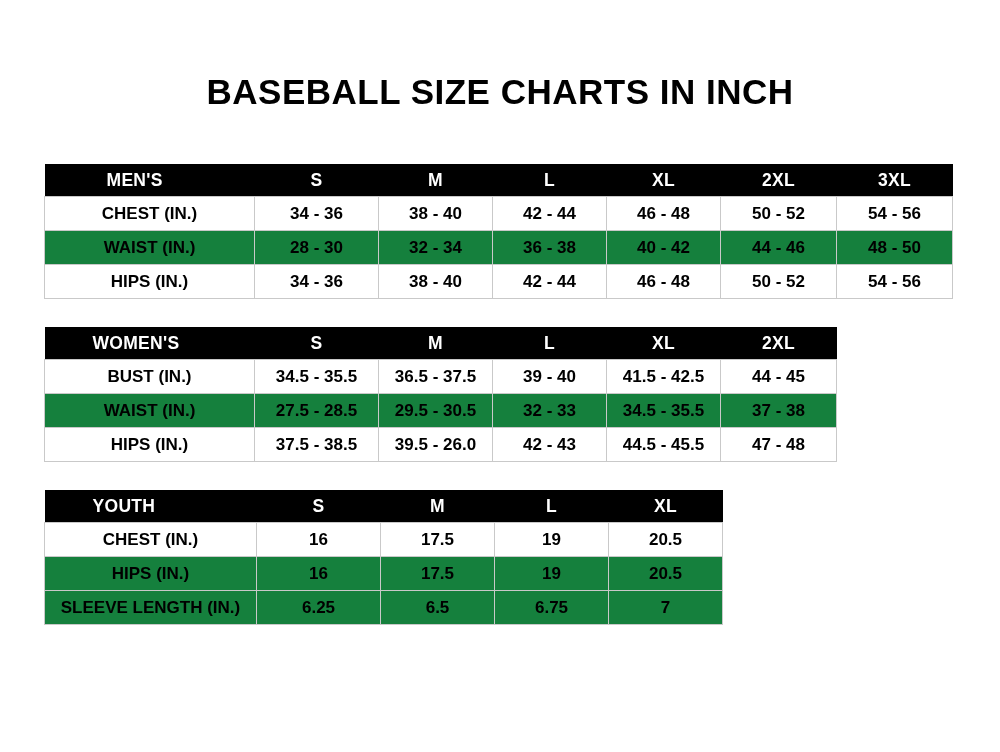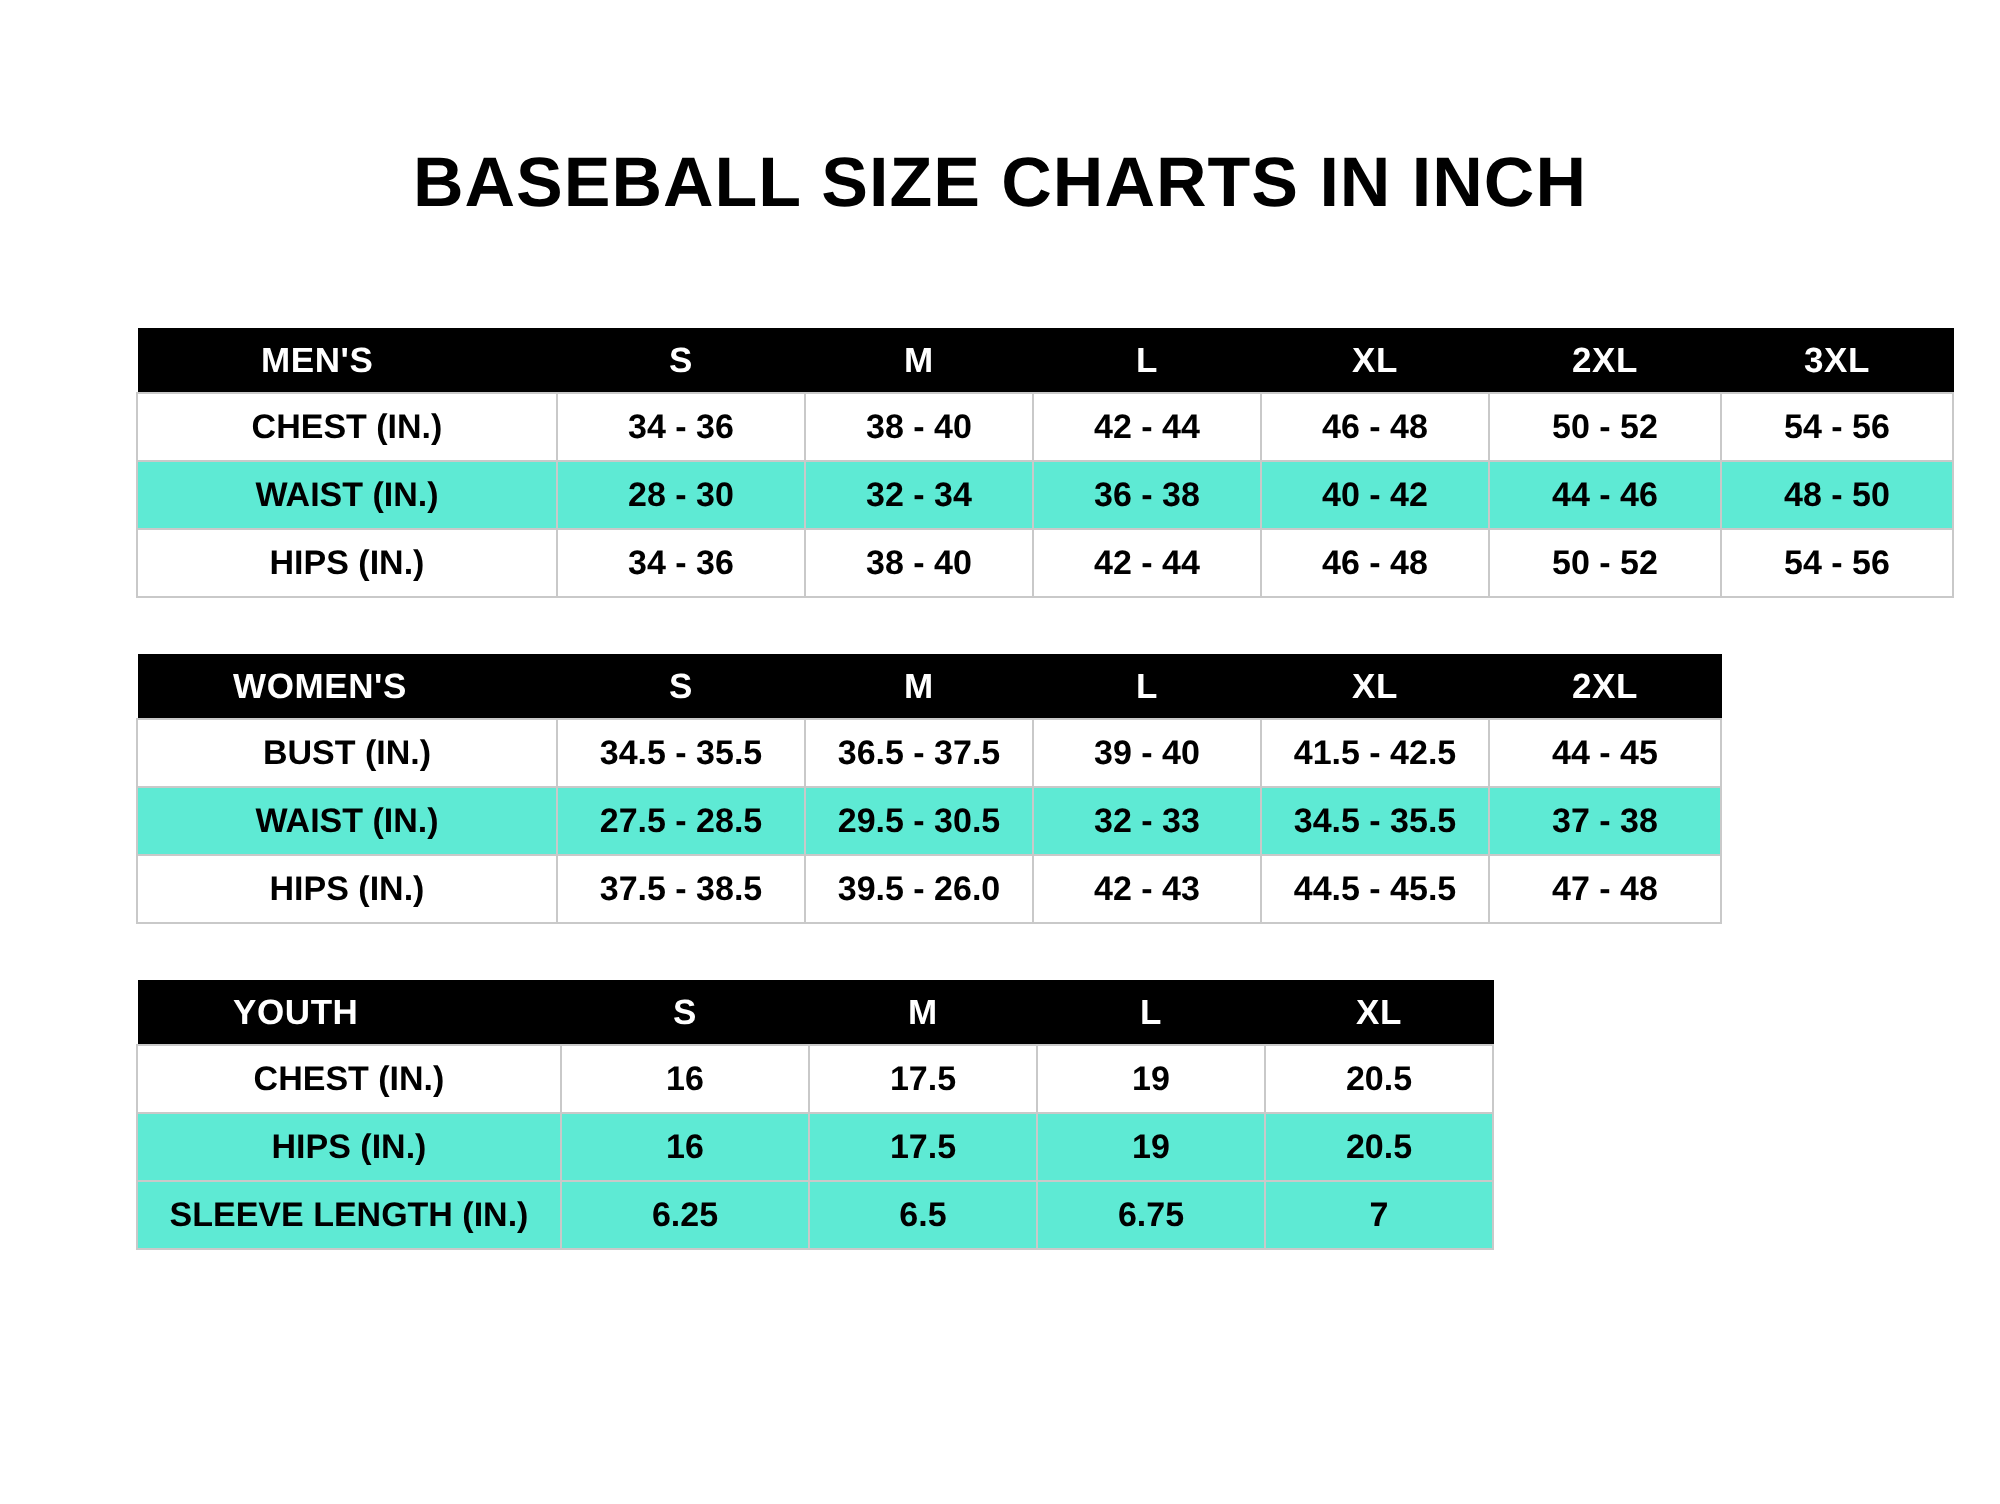--- a/index.html
+++ b/index.html
@@ -25,21 +25,20 @@
     font-size: 35px;
     font-weight: bold;
     letter-spacing: 0.5px;
     padding-top: 72px;
     color: #000;
   }
   .tables {
     margin-top: 52px;
     padding-left: 44px;
     padding-right: 44px;
-    margin-left: 24px;
   }
   table {
     border-collapse: collapse;
     table-layout: fixed;
     font-size: 17px;
     font-weight: bold;
   }
   table.men { width: 908px; }
   table.women { width: 790px; }
   table.youth { width: 678px; }
@@ -64,21 +63,21 @@
   tbody td {
     height: 31px;
     text-align: center;
     border: 1px solid #c9c9c9;
     background: #ffffff;
     font-size: 17px;
     font-weight: bold;
     color: #000;
   }
   tbody tr.alt td {
-    background: #5eead4;
+    background: #15803d;
   }
   tbody td.rowlabel {
     text-align: center;
   }
   .spacer-sm { height: 28px; }
   .spacer-md { height: 28px; }
 </style>
 </head>
 <body>
 

